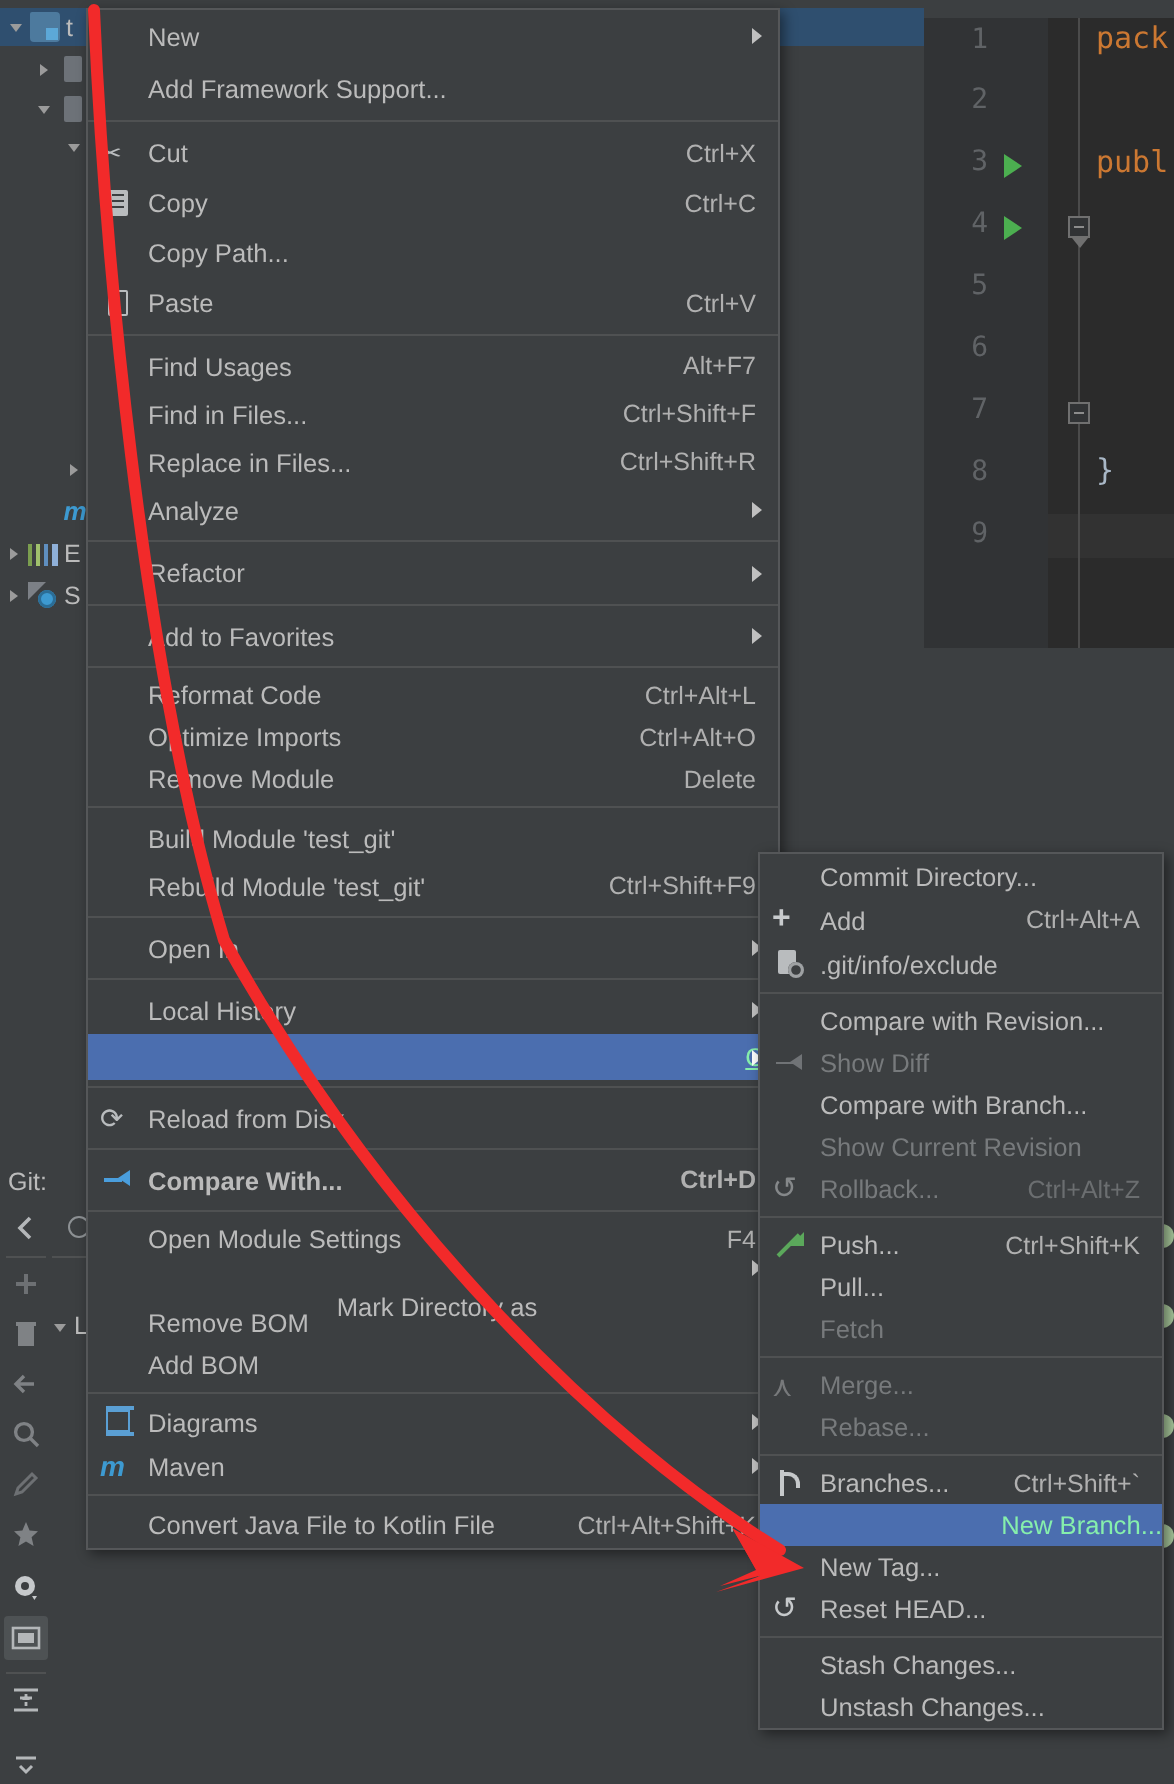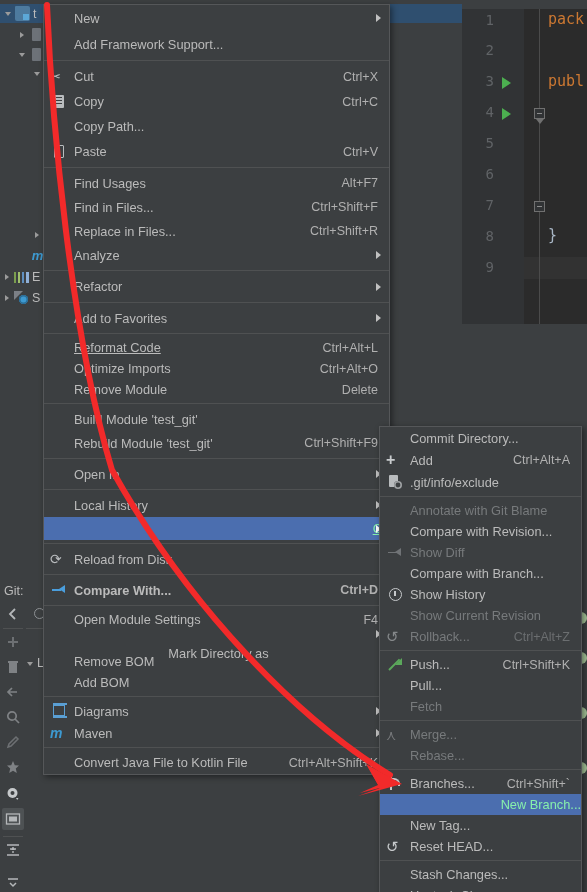--- a/index.html
+++ b/index.html
@@ -424,21 +424,21 @@
     </div>
     <div class="msep"></div>
 
     <div class="mi" style="height:24px;">
       <span class="mi-ic"></span>
       <span class="mi-label">Add to Favorites</span>
       <span class="arrow"></span>
     </div>
     <div class="msep"></div>
 
-    <div class="mi" style="height:21px;text-decoration:underline;">
+    <div class="mi" style="height:21px;">
       <span class="mi-ic"></span>
       <span class="mi-label">Reformat Code</span>
       <span class="mi-key">Ctrl+Alt+L</span>
     </div>
     <div class="mi" style="height:21px;">
       <span class="mi-ic"></span>
       <span class="mi-label">Optimize Imports</span>
       <span class="mi-key">Ctrl+Alt+O</span>
     </div>
     <div class="mi" style="height:21px;">
@@ -544,41 +544,31 @@
       <span class="mi-key">Ctrl+Alt+A</span>
     </div>
     <div class="mi" style="height:22px;">
       <span class="mi-ic">
           <span class="i-gitexclude"></span>
         </span>
       <span class="mi-label">.git/info/exclude</span>
     </div>
     <div class="msep"></div>
 
-    <div class="mi disabled" style="height:21px;">
-      <span class="mi-ic"></span>
-      <span class="mi-label">Annotate with Git Blame</span>
-    </div>
     <div class="mi" style="height:21px;">
       <span class="mi-ic"></span>
       <span class="mi-label">Compare with Revision...</span>
     </div>
     <div class="mi disabled" style="height:21px;">
       <span class="mi-ic i-showdiff"></span>
       <span class="mi-label">Show Diff</span>
     </div>
     <div class="mi" style="height:21px;">
       <span class="mi-ic"></span>
       <span class="mi-label">Compare with Branch...</span>
-    </div>
-    <div class="mi" style="height:21px;">
-      <span class="mi-ic">
-          <span class="i-clock"></span>
-        </span>
-      <span class="mi-label">Show History</span>
     </div>
     <div class="mi disabled" style="height:21px;">
       <span class="mi-ic"></span>
       <span class="mi-label">Show Current Revision</span>
     </div>
     <div class="mi disabled" style="height:21px;">
       <span class="mi-ic"><span class="i-rollback">↺</span></span>
       <span class="mi-label">Rollback...</span>
       <span class="mi-key">Ctrl+Alt+Z</span>
     </div>

